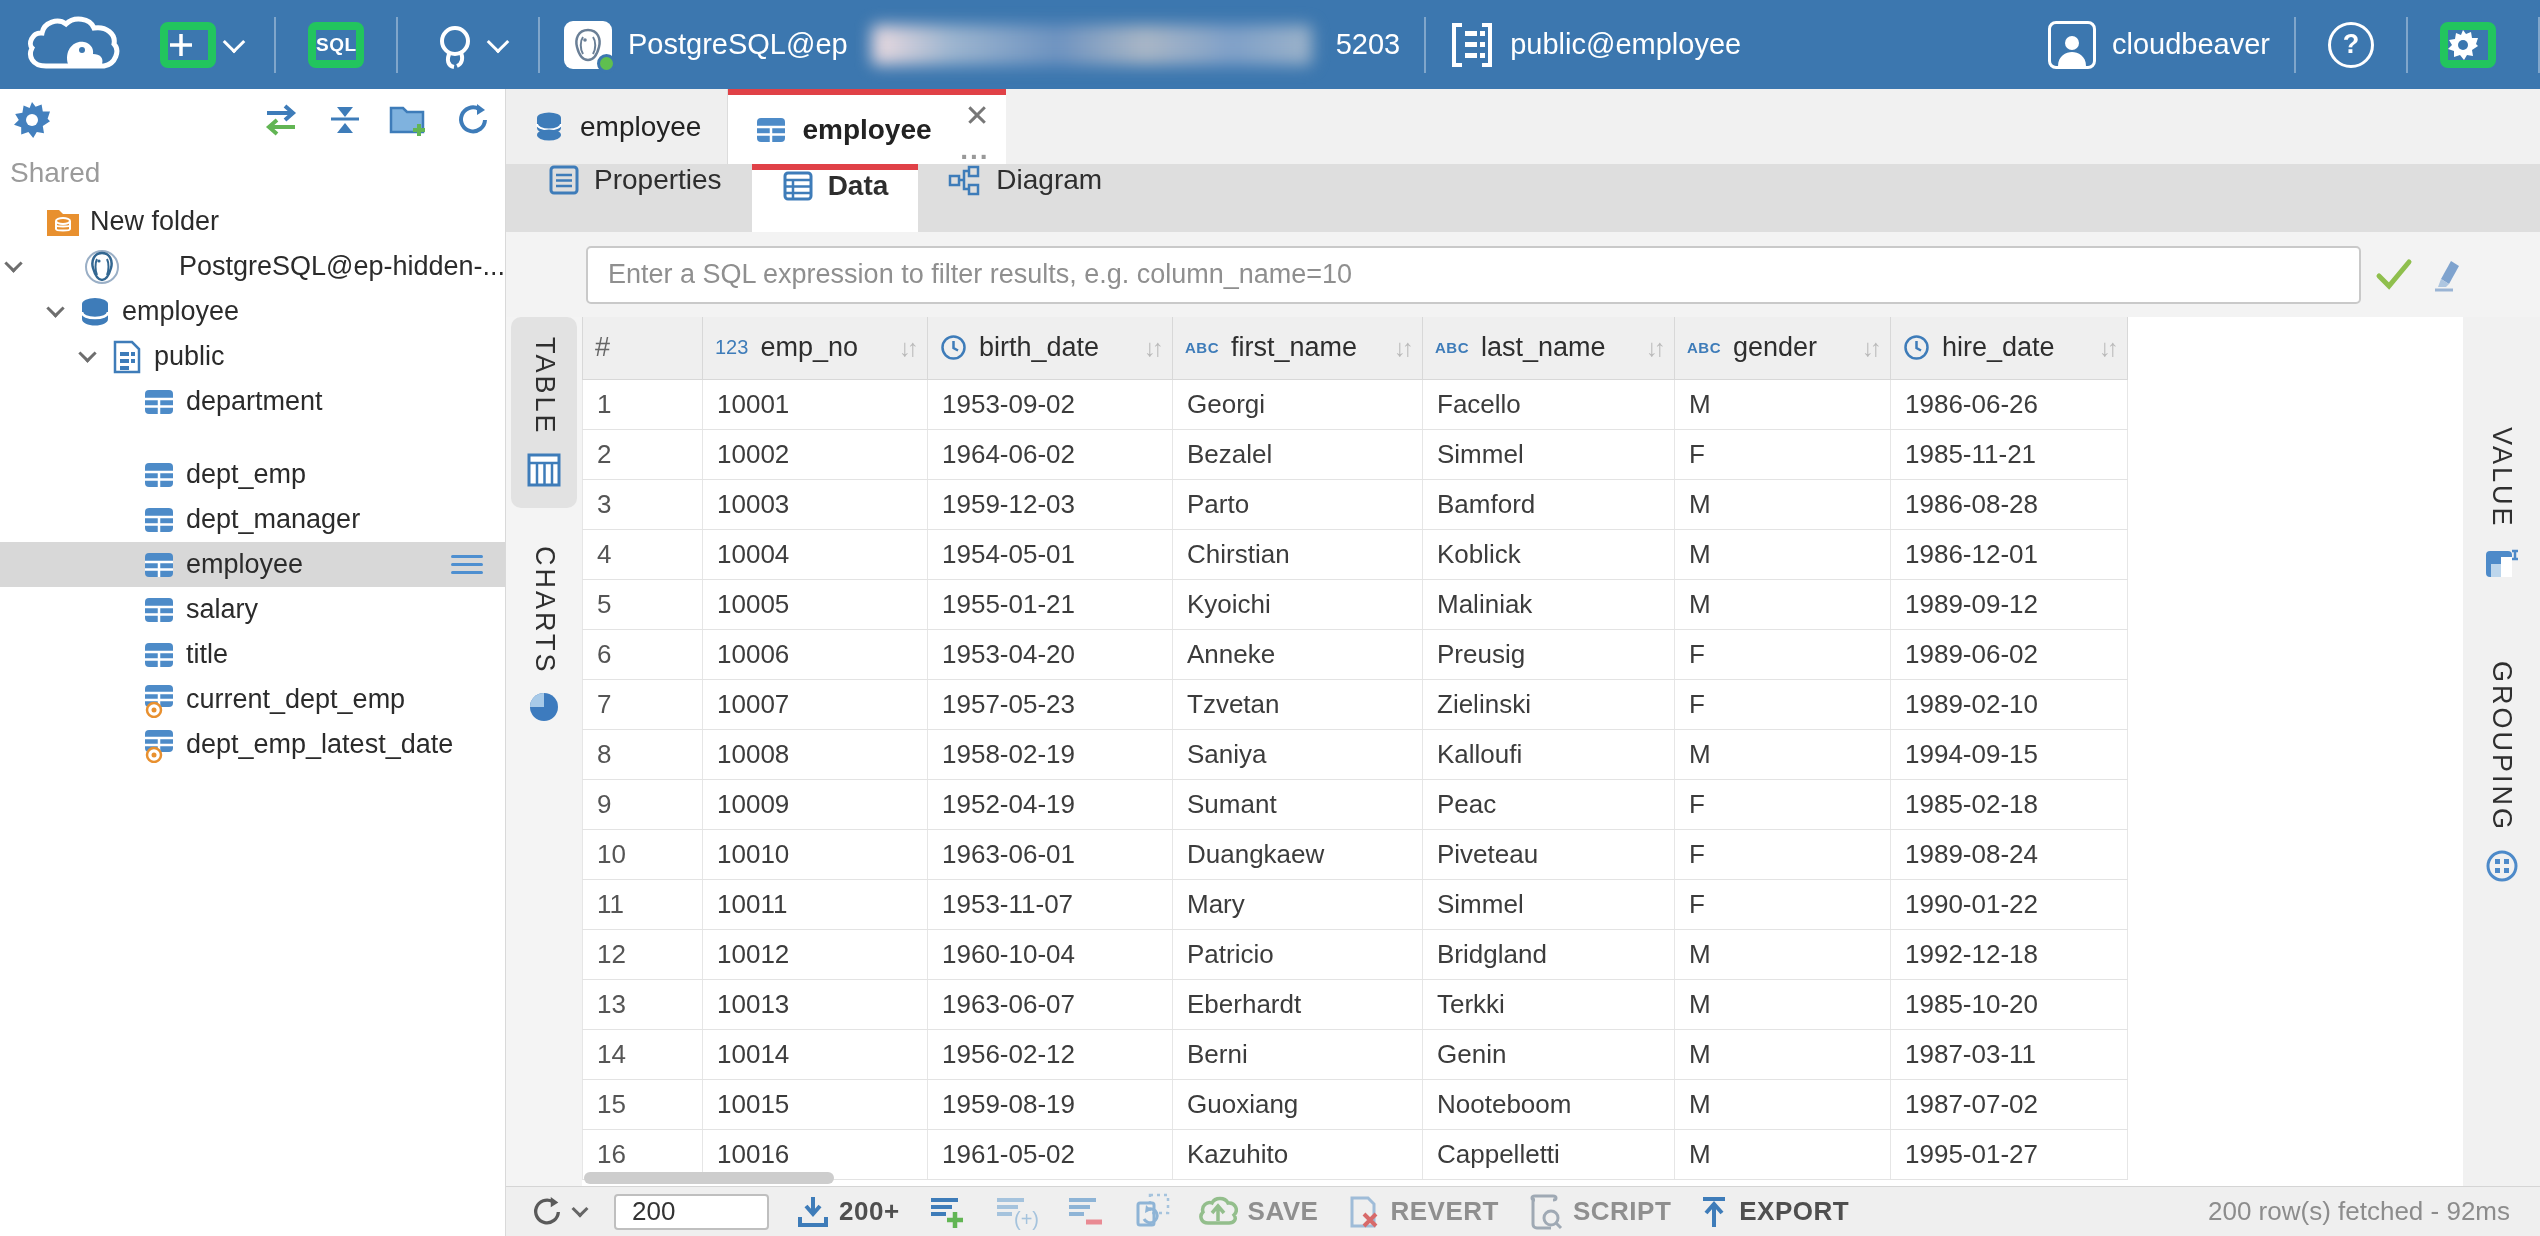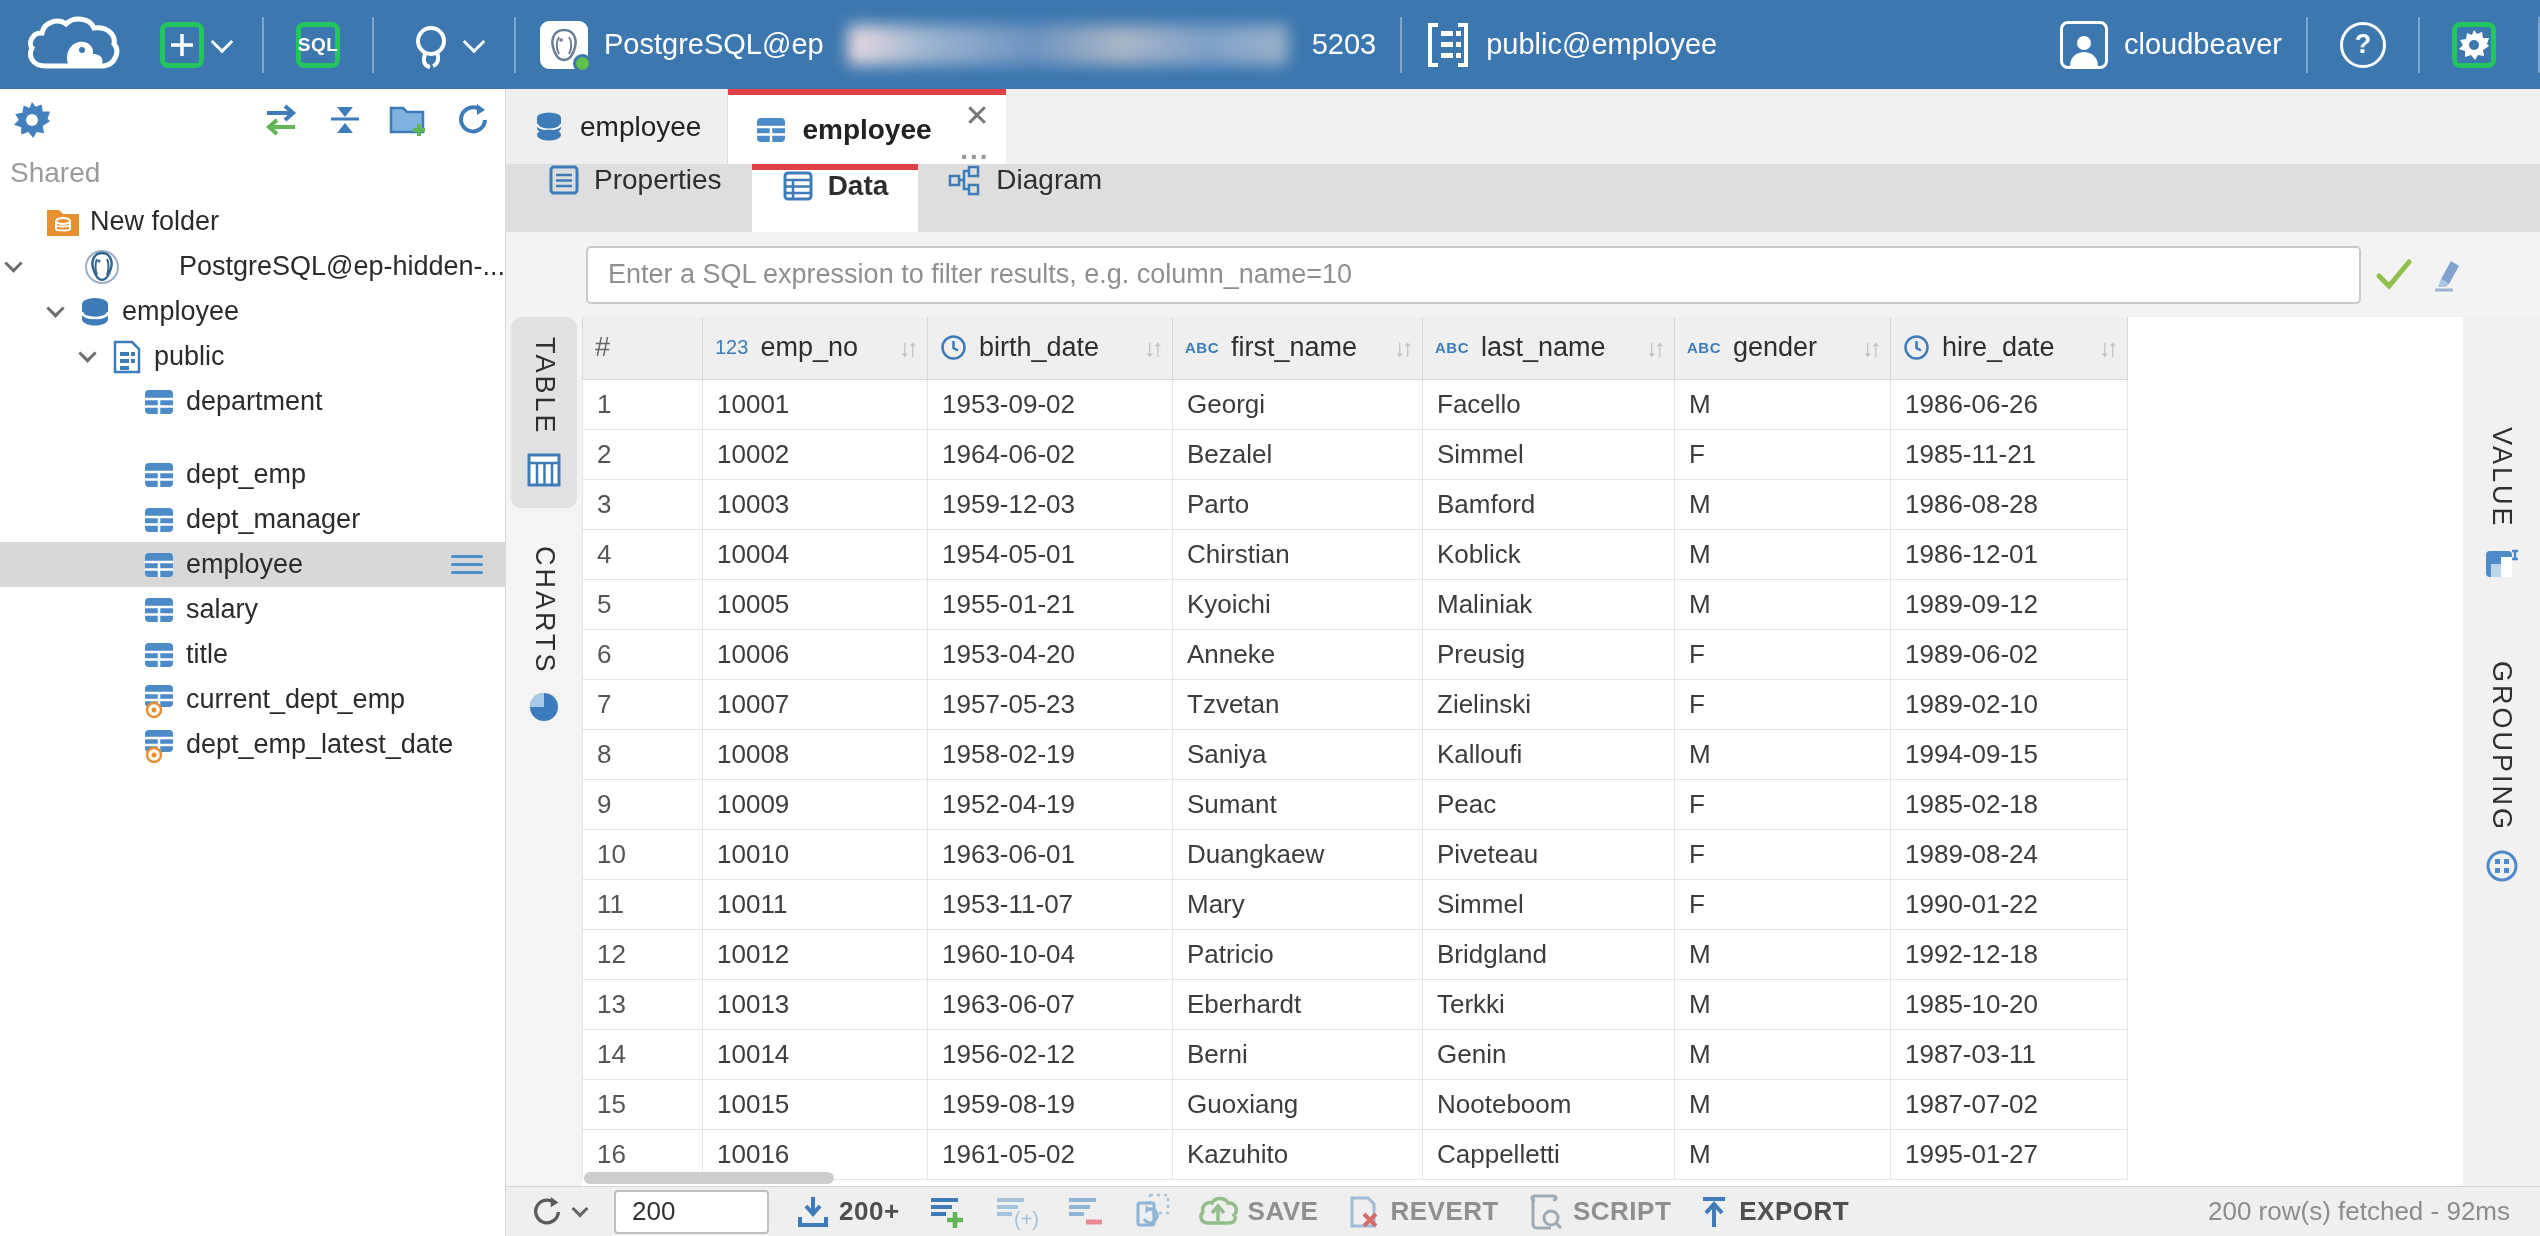--- a/index.html
+++ b/index.html
@@ -6,21 +6,21 @@
 html,body{width:2540px;height:1236px;overflow:hidden;background:#fff;
   font-family:"Liberation Sans","DejaVu Sans",sans-serif;font-size:26px;color:#333}
 svg{display:block}
 #app{width:2540px;height:1236px;display:flex;flex-direction:column}
 
 
 .topbar{flex:0 0 89px;background:#3C77AF;display:flex;align-items:center;color:#fff}
 .tb-sep{width:2px;height:56px;background:rgba(255,255,255,.35);margin:0 18px;flex:0 0 2px}
 .logo{margin:0 26px 0 24px;cursor:pointer}
 .tb-btn{display:flex;align-items:center;gap:10px;background:none;border:none;color:#fff;cursor:pointer;padding:0 14px}
-.box-ic{width:44px;height:46px;border:5px solid #22c55e;border-radius:8px;display:flex;align-items:center;justify-content:center}
+.box-ic{width:56px;height:46px;border:8px solid #22c55e;border-radius:8px;display:flex;align-items:center;justify-content:flex-start}
 .sql-txt{font-weight:bold;font-size:19px;letter-spacing:.5px}
 .chev{width:16px;height:16px;border-right:3px solid #fff;border-bottom:3px solid #fff;transform:rotate(45deg);margin-top:-6px}
 .conn-chip,.schema-chip,.user-chip{display:flex;align-items:center;gap:16px;font-size:29px;cursor:pointer;padding:0 6px;white-space:nowrap}
 .pg-badge{position:relative;width:48px;height:48px;background:#fff;border-radius:9px;display:flex;align-items:center;justify-content:center}
 .pg-dot{position:absolute;right:-4px;bottom:-4px;width:19px;height:19px;border-radius:50%;background:#5FBF4F;border:3px solid #3C77AF}
 .redacted{display:inline-block;width:440px;height:40px;border-radius:5px;margin:0 8px;
   background:linear-gradient(90deg,#ecdbe0 0%,#9db5cf 18%,#6e93c0 42%,#a9b6c6 62%,#7fa0c8 82%,#9db3c9 100%);
   filter:blur(8px)}
 .spacer{flex:1}
 .round-ic{width:46px;height:46px;border:3px solid #fff;border-radius:50%;display:flex;align-items:center;justify-content:center;font-weight:bold;font-size:27px}
@@ -84,21 +84,21 @@
   font-size:26px;color:#3C3C3C;white-space:nowrap;overflow:hidden}
 .grid td.rn{border-left:1px solid #E6E6E6;color:#555}
 .hscroll-thumb{position:absolute;left:2px;bottom:2px;width:250px;height:12px;border-radius:6px;background:#CDCDCD}
 
 
 .btm-toolbar{flex:0 0 50px;background:#EFEFEF;border-top:1px solid #D5D5D5;display:flex;align-items:center;
   padding:0 30px 0 24px;gap:28px;overflow:hidden}
 .bt-btn{display:flex;align-items:center;gap:10px;background:none;border:none;cursor:pointer;
   font-family:inherit;font-size:26px;font-weight:bold;color:#8F8F8F;letter-spacing:.5px}
 .bt-btn.dark{color:#4F4F4F}
-.limit-input{width:155px;height:44px;background:#fff;border:2px solid #BFBFBF;border-radius:4px;
+.limit-input{width:155px;height:36px;background:#fff;border:2px solid #BFBFBF;border-radius:4px;
   font-size:26px;padding:0 16px;color:#333;outline:none;font-family:inherit}
 .chev-s{width:12px;height:12px;border-right:3px solid #666;border-bottom:3px solid #666;transform:rotate(45deg);margin-top:-5px}
 .status{margin-left:auto;color:#8C8C8C;font-size:26px;white-space:nowrap}
 </style>
 </head>
 <body>
 
 <div id="app">
 
   <header class="topbar">

